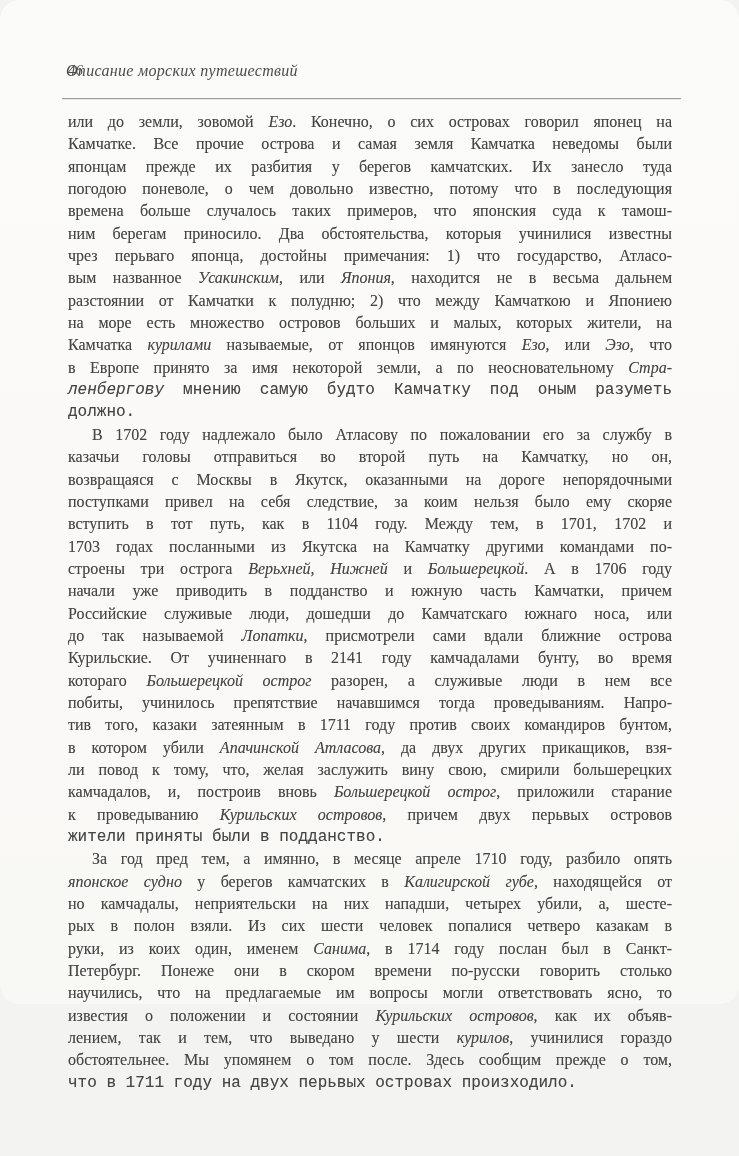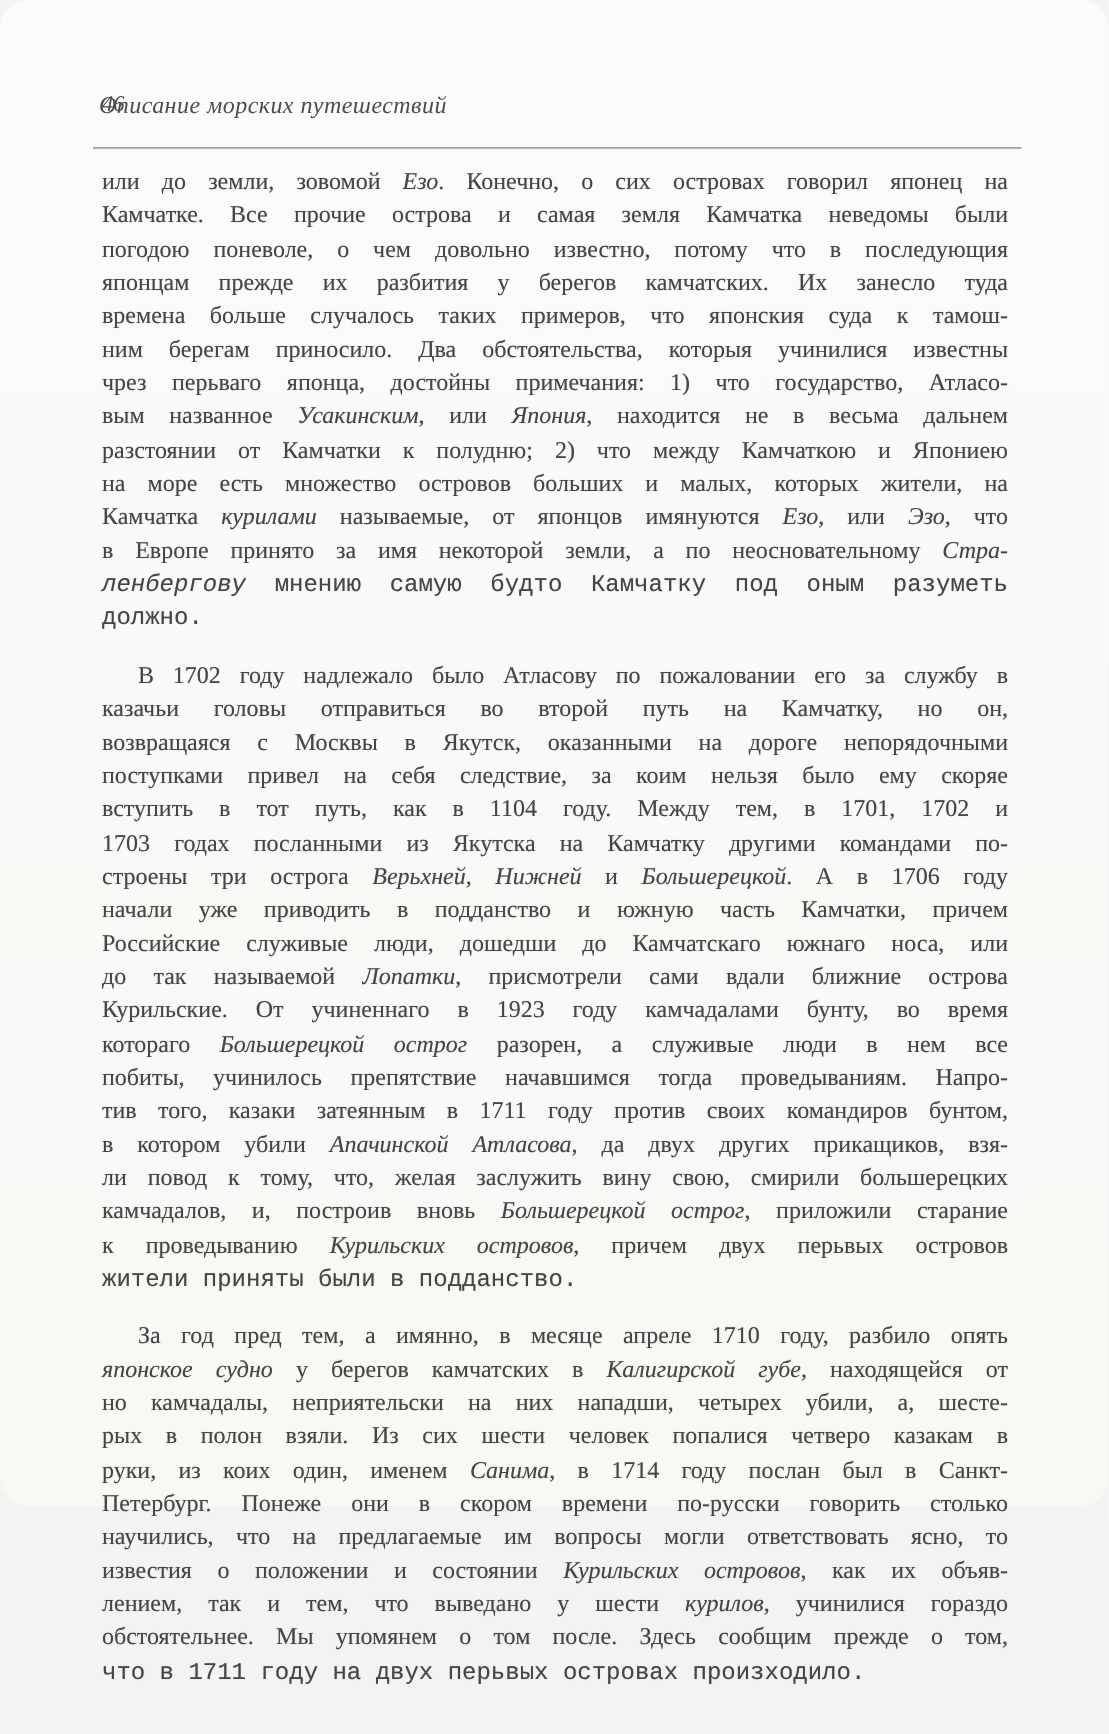--- a/index.html
+++ b/index.html
@@ -61,38 +61,38 @@
   }
   .line {
     font-size: 16px;
     line-height: 22.35px;
     text-align: justify;
     text-align-last: justify;
     white-space: normal;
     text-shadow: 0 0 0.6px rgba(90,90,90,0.45);
   }
   .line.last { text-align-last: left; font-family: Liberation Mono, monospace; }
-  .line.indent { text-indent: 24px; margin-top: 16px; }
+  .line.indent { text-indent: 24px; }
   .line em { font-style: italic; }
 </style>
 </head>
 <body>
 
 <div class="page">
   <div class="header">
     <span class="pageno">46</span>
     <span class="running-title">Описание морских путешествий</span>
   </div>
   <div class="rule"></div>
   <div class="textblock">
       <div class="paragraph">
         <div class="line"><span>или до земли, зовомой </span><em>Езо</em><span>. Конечно, о сих островах говорил японец на</span></div>
         <div class="line"><span>Камчатке. Все прочие острова и самая земля Камчатка неведомы были</span></div>
+        <div class="line"><span>японцам прежде их разбития у берегов камчатских. Их занесло туда</span></div>
         <div class="line"><span>погодою поневоле, о чем довольно известно, потому что в последующия</span></div>
-        <div class="line"><span>японцам прежде их разбития у берегов камчатских. Их занесло туда</span></div>
         <div class="line"><span>времена больше случалось таких примеров, что японския суда к тамош-</span></div>
         <div class="line"><span>ним берегам приносило. Два обстоятельства, которыя учинилися известны</span></div>
         <div class="line"><span>чрез перьваго японца, достойны примечания: 1) что государство, Атласо-</span></div>
         <div class="line"><span>вым названное </span><em>Усакинским</em><span>, или </span><em>Япония</em><span>, находится не в весьма дальнем</span></div>
         <div class="line"><span>разстоянии от Камчатки к полудню; 2) что между Камчаткою и Япониею</span></div>
         <div class="line"><span>на море есть множество островов больших и малых, которых жители, на</span></div>
         <div class="line"><span>Камчатка </span><em>курилами</em><span> называемые, от японцов имянуются </span><em>Езо</em><span>, или </span><em>Эзо</em><span>, что</span></div>
         <div class="line"><span>в Европе принято за имя некоторой земли, а по неосновательному </span><em>Стра-</em></div>
         <div class="line last"><em>ленбергову</em><span> мнению самую будто Камчатку под оным разуметь должно.</span></div>
       </div>
@@ -100,21 +100,21 @@
         <div class="line indent"><span>В 1702 году надлежало было Атласову по пожаловании его за службу в</span></div>
         <div class="line"><span>казачьи головы отправиться во второй путь на Камчатку, но он,</span></div>
         <div class="line"><span>возвращаяся с Москвы в Якутск, оказанными на дороге непорядочными</span></div>
         <div class="line"><span>поступками привел на себя следствие, за коим нельзя было ему скоряе</span></div>
         <div class="line"><span>вступить в тот путь, как в 1104 году. Между тем, в 1701, 1702 и</span></div>
         <div class="line"><span>1703 годах посланными из Якутска на Камчатку другими командами по-</span></div>
         <div class="line"><span>строены три острога </span><em>Верьхней, Нижней</em><span> и </span><em>Большерецкой</em><span>. А в 1706 году</span></div>
         <div class="line"><span>начали уже приводить в подданство и южную часть Камчатки, причем</span></div>
         <div class="line"><span>Российские служивые люди, дошедши до Камчатскаго южнаго носа, или</span></div>
         <div class="line"><span>до так называемой </span><em>Лопатки</em><span>, присмотрели сами вдали ближние острова</span></div>
-        <div class="line"><span>Курильские. От учиненнаго в 1923 году камчадалами бунту, во время</span></div>
+        <div class="line"><span>Курильские. От учиненнаго в 2141 году камчадалами бунту, во время</span></div>
         <div class="line"><span>котораго </span><em>Большерецкой острог</em><span> разорен, а служивые люди в нем все</span></div>
         <div class="line"><span>побиты, учинилось препятствие начавшимся тогда проведываниям. Напро-</span></div>
         <div class="line"><span>тив того, казаки затеянным в 1711 году против своих командиров бунтом,</span></div>
         <div class="line"><span>в котором убили </span><em>Апачинской Атласова</em><span>, да двух других прикащиков, взя-</span></div>
         <div class="line"><span>ли повод к тому, что, желая заслужить вину свою, смирили большерецких</span></div>
         <div class="line"><span>камчадалов, и, построив вновь </span><em>Большерецкой острог</em><span>, приложили старание</span></div>
         <div class="line"><span>к проведыванию </span><em>Курильских островов</em><span>, причем двух перьвых островов</span></div>
         <div class="line last"><span>жители приняты были в подданство.</span></div>
       </div>
       <div class="paragraph">

